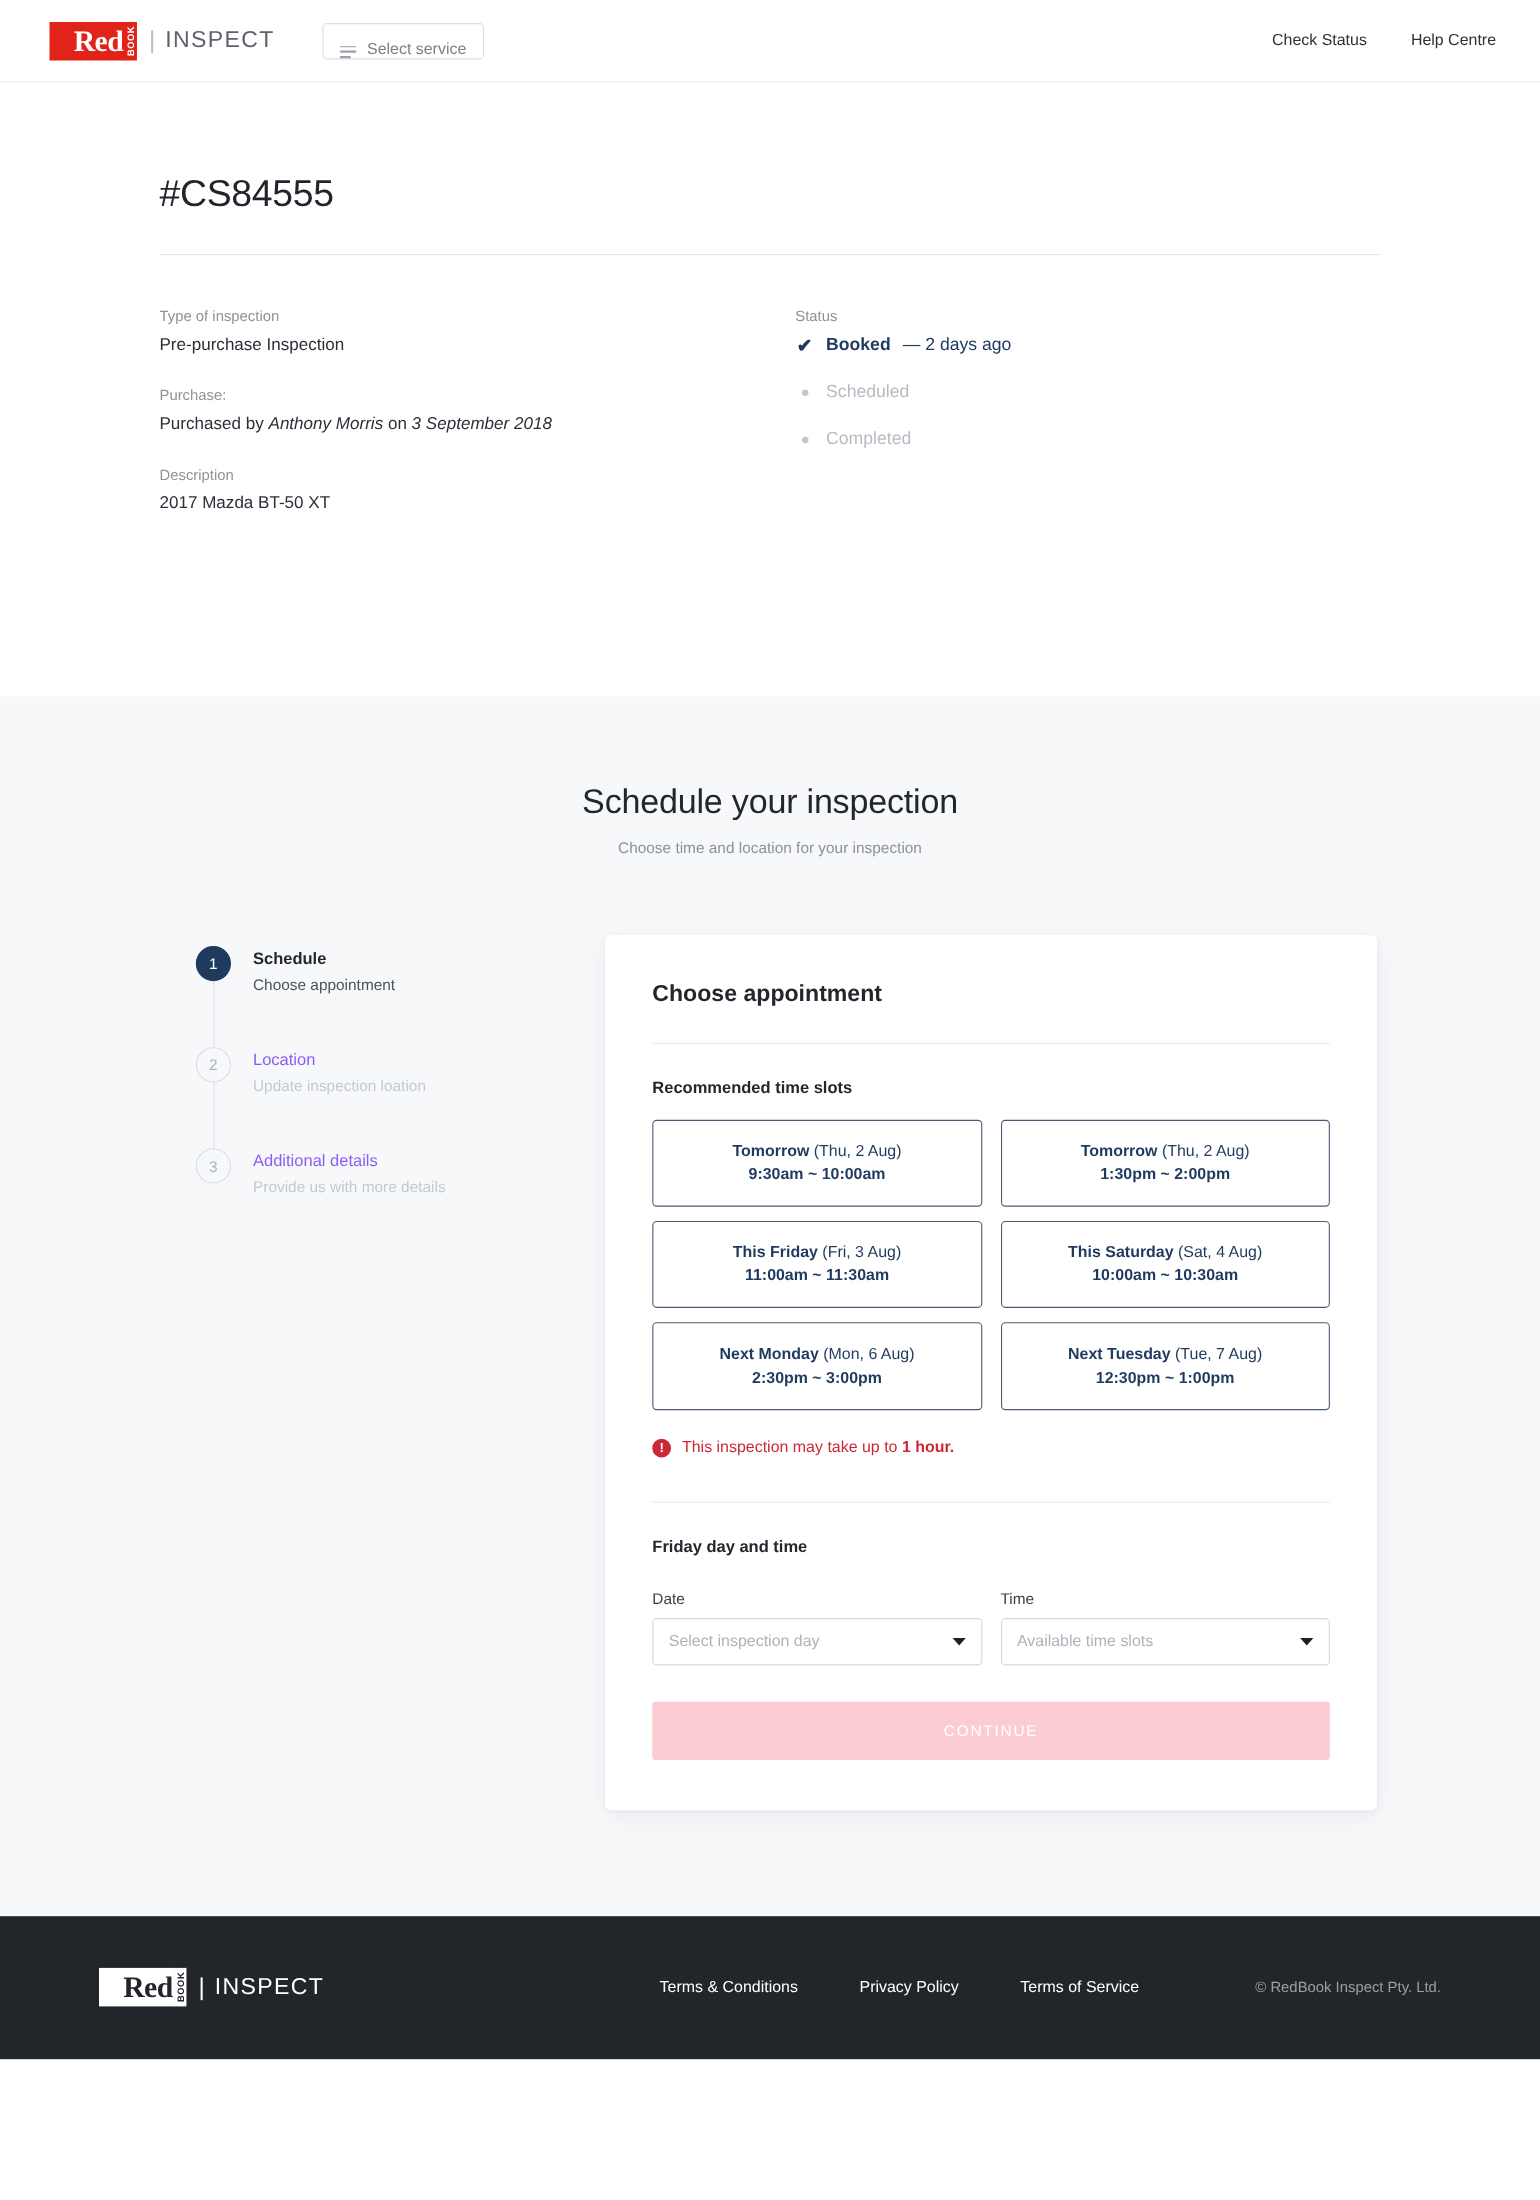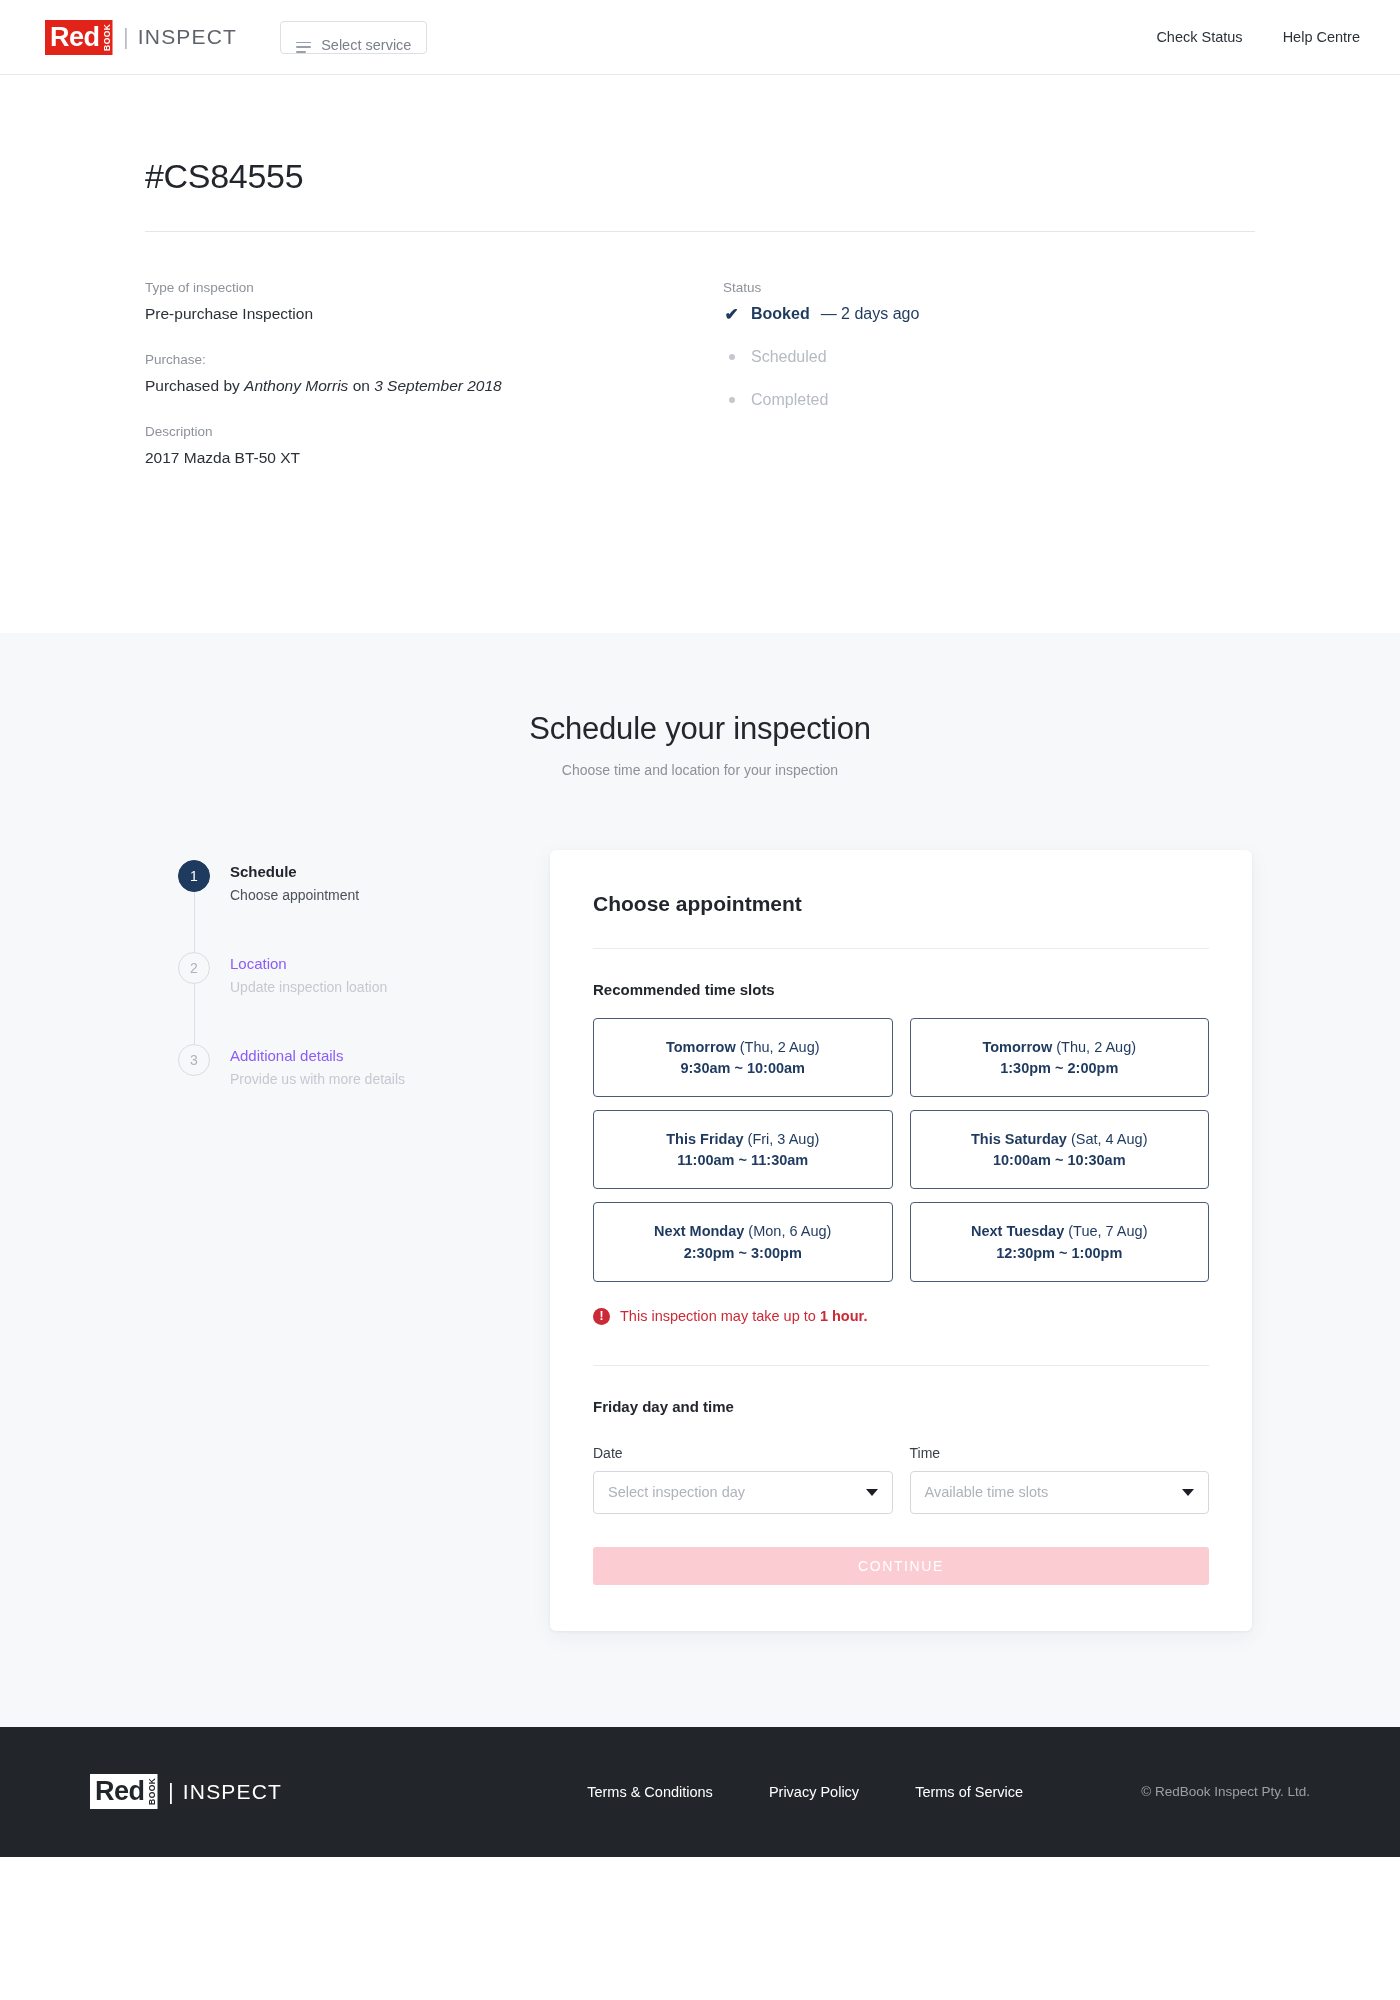--- a/index.html
+++ b/index.html
@@ -29,22 +29,23 @@
     display: inline-flex;
     align-items: flex-end;
     position: relative;
   }
   .logo-red {
     background: #e2231a;
     color: #ffffff;
     font-weight: bold;
     font-size: 27px;
     line-height: 1;
-    padding: 4px 2px 4px 5px;
+    padding: 4px 2px 4px 22px;
     letter-spacing: -0.5px;
+    font-family: Liberation Serif, serif;
   }
   .logo-book {
     background: #e2231a;
     color: #ffffff;
     font-size: 8.5px;
     font-weight: bold;
     letter-spacing: 0.5px;
     writing-mode: vertical-rl;
     transform: rotate(180deg);
     padding: 3px 1px 3px 1px;
@@ -350,21 +351,21 @@
   .caret {
     width: 0; height: 0;
     border-left: 6px solid transparent;
     border-right: 6px solid transparent;
     border-top: 7px solid #1c1f24;
   }
 
   .continue-btn {
     margin-top: 33px;
     width: 100%;
-    height: 38px;
+    height: 53px;
     background: #fbcdd3;
     border: none;
     border-radius: 3px;
     color: #ffffff;
     font-size: 14px;
     letter-spacing: 1.6px;
     font-family: "Liberation Sans", sans-serif;
     cursor: default;
   }
 

